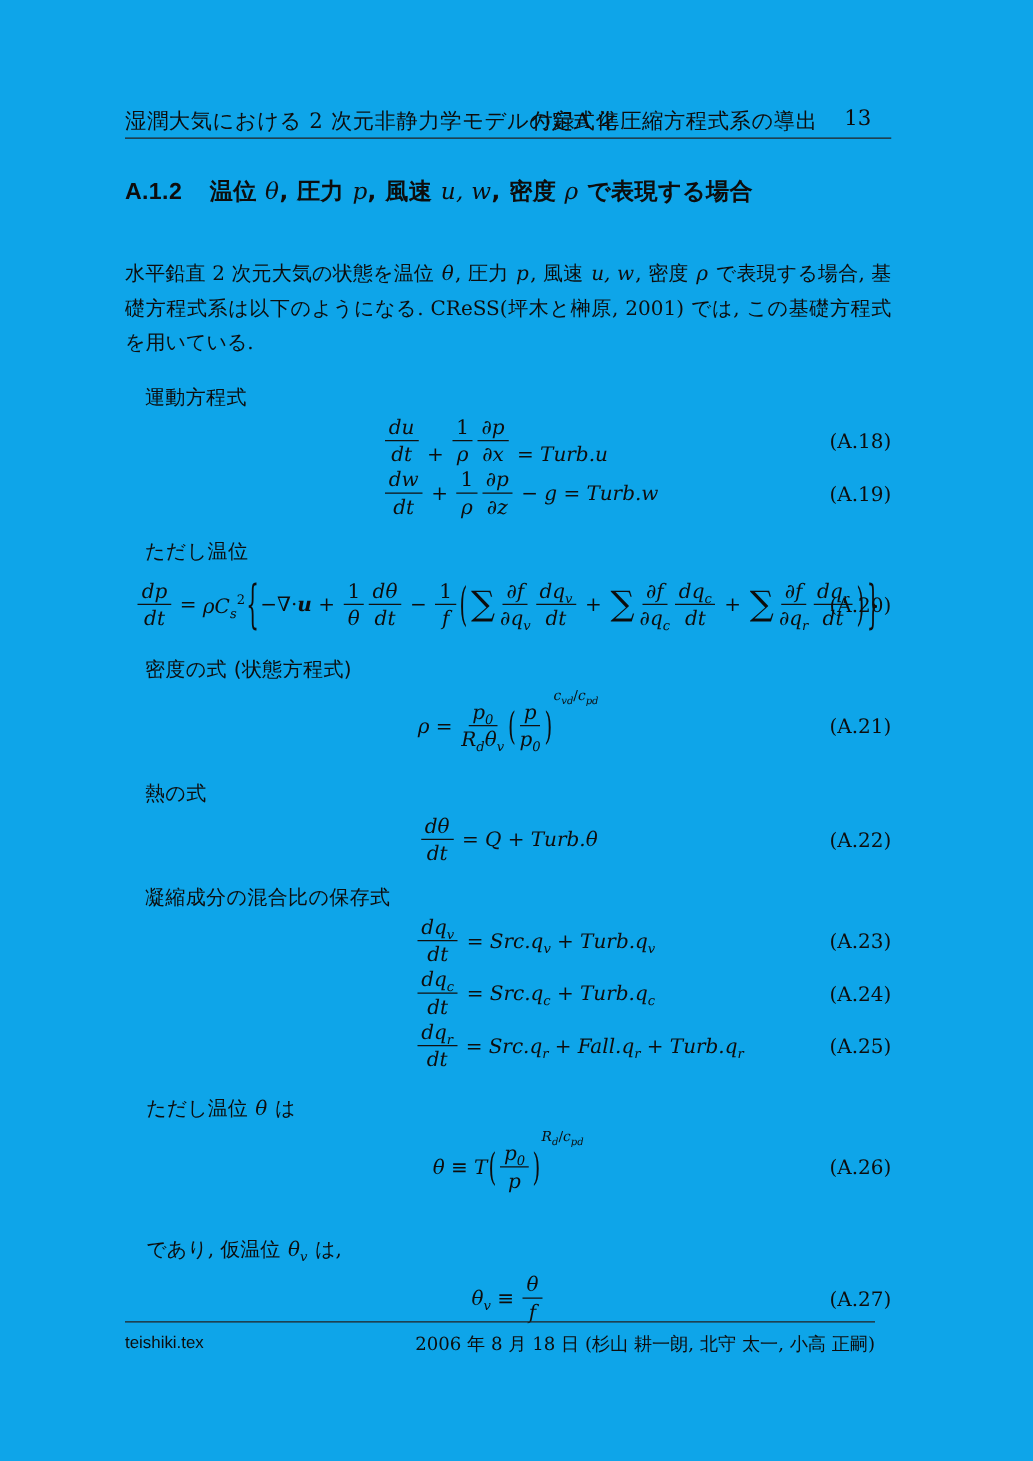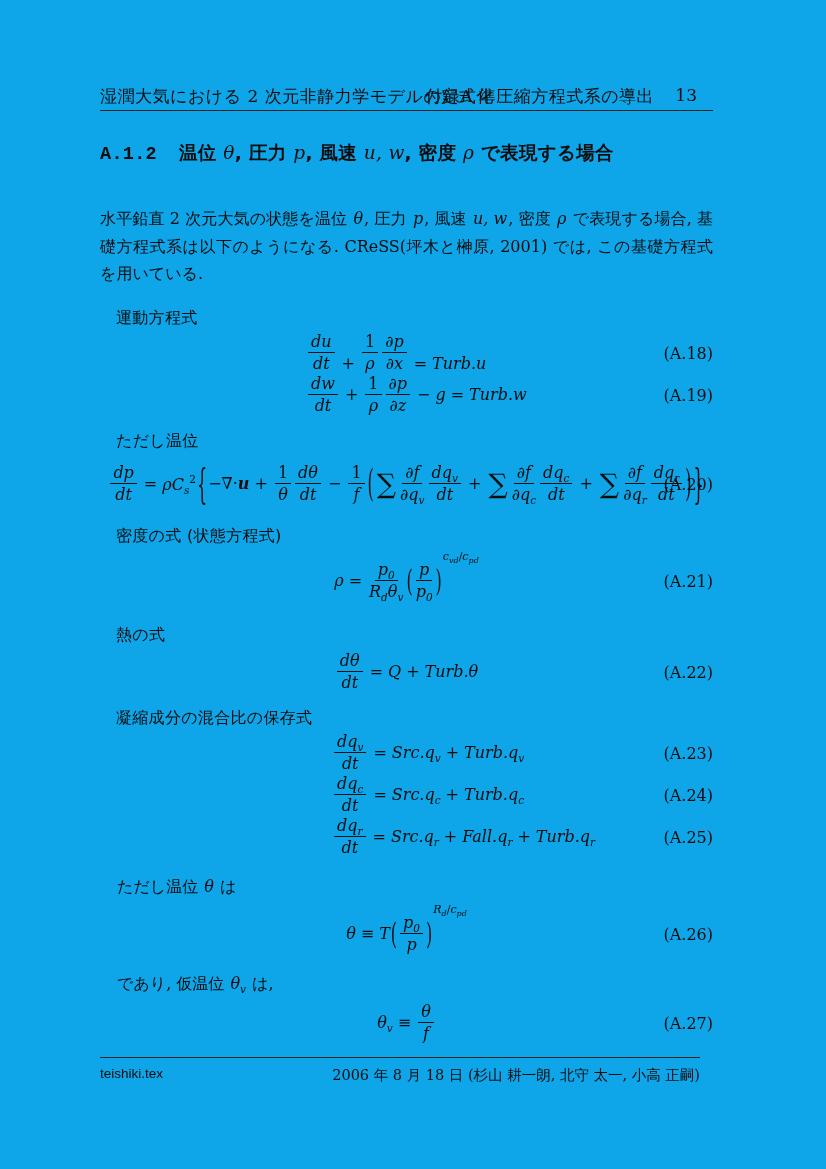--- a/index.html
+++ b/index.html
@@ -10,32 +10,32 @@
   
   .hdr{position:absolute;left:100px;top:83px;width:613px;height:28px;border-bottom:1px solid #222}
   .hdr .t1{position:absolute;left:0;top:2px;font-size:17px;white-space:nowrap;letter-spacing:.5px}
   .hdr .t2{position:absolute;left:325px;top:2px;font-size:17px;white-space:nowrap;letter-spacing:.5px}
   .hdr .pg{position:absolute;right:16px;top:2px;font-size:17px}
 
   
   .content{position:absolute;left:100px;top:140px;width:613px}
   h2{margin:0;font-size:18.5px;font-weight:700;
      font-family:"DejaVu Sans","Liberation Sans",sans-serif;letter-spacing:.3px}
-  h2 .secnum{font-family:Liberation Mono, monospace;margin-right:22px}
+  h2 .secnum{font-family:Liberation Sans, sans-serif;margin-right:22px}
   h2 .math{font-family:"DejaVu Serif","Liberation Serif",serif;font-style:italic;font-weight:500}
 
   .intro{margin:40px 0 0 0;font-size:16px;line-height:27.5px;text-align:justify}
   .math{font-style:italic}
   .intro .math,.bodytext .math{padding:0 1px}
 
   .label{margin:16px 0 0 16px;font-size:16px;font-weight:400;
          font-family:"DejaVu Sans","Liberation Sans",sans-serif;letter-spacing:.3px}
   #doc-content > .label:first-child{margin-top:20px}
   .bodytext{margin:20px 0 0 17px;font-size:16px}
-  .eqrow.single + .bodytext{margin-top:12px}
+  .eqrow.single + .bodytext{margin-top:28px}
 
   
   .eqrow{position:relative;margin-top:2px;height:40px}
   .label + .eqrow{margin-top:4px}
   .eqrow.single{margin-top:6px}
   .bodytext + .eqrow.single{margin-top:8px}
   .eqbody{display:flex;align-items:center;height:100%;font-size:16px}
   .eqbody.center{justify-content:center}
   .eqnum{position:absolute;right:0;top:50%;transform:translateY(-50%);font-size:16px;font-style:normal}
   .bi{font-style:italic;font-weight:700}

